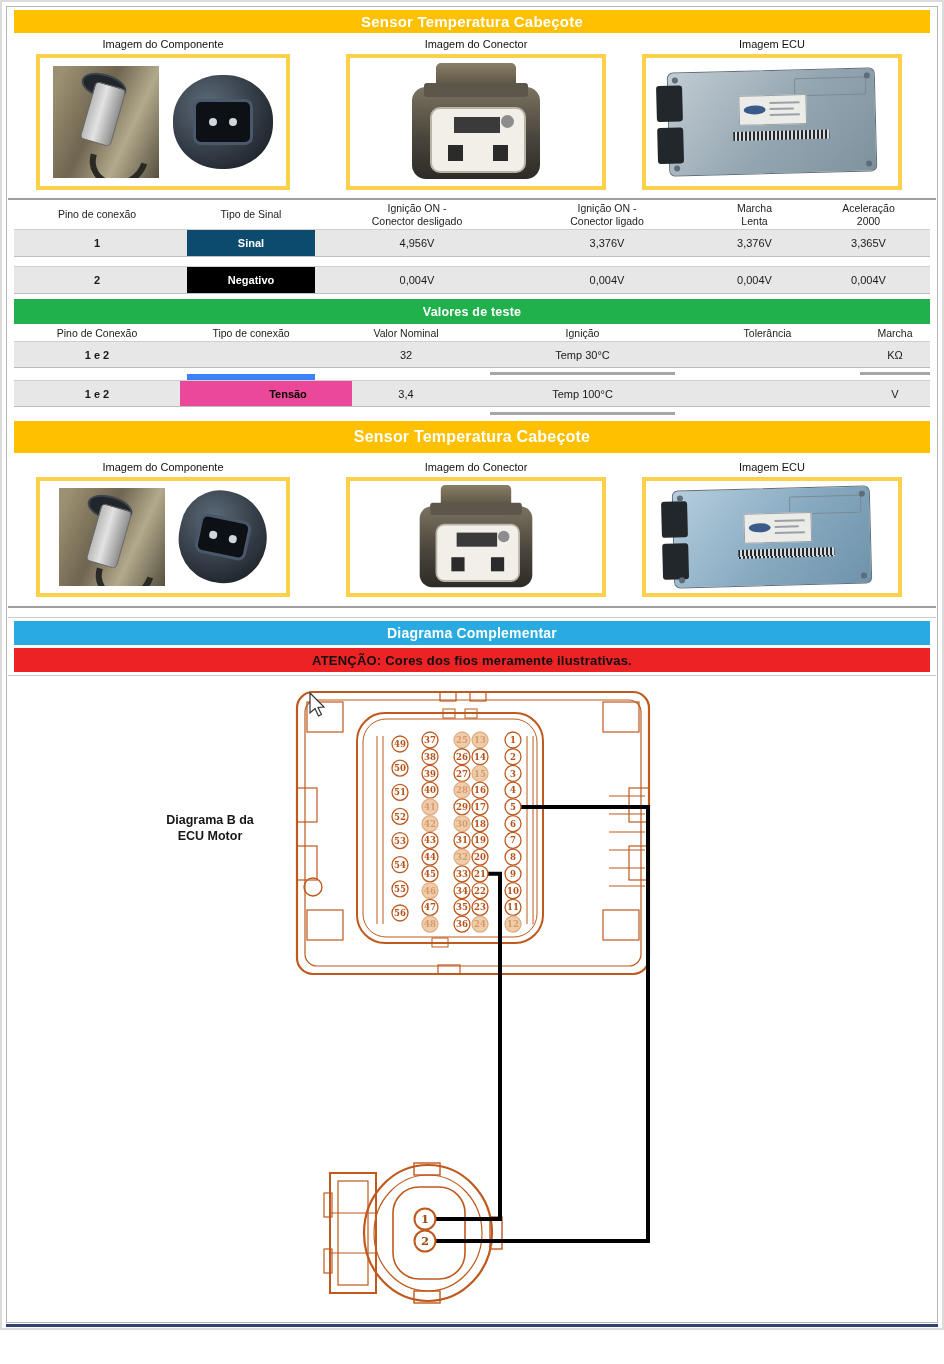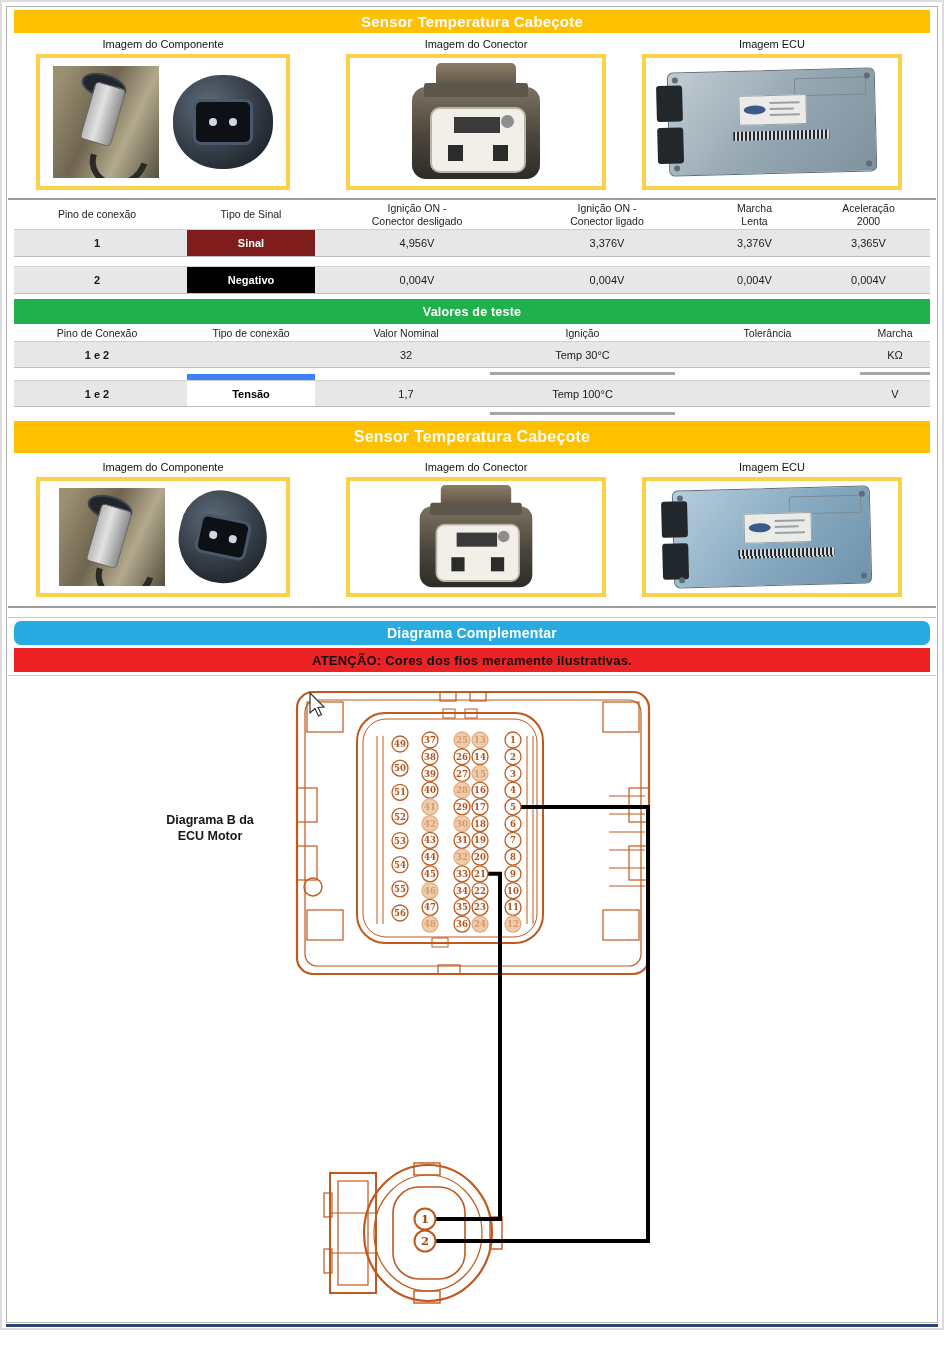--- a/index.html
+++ b/index.html
@@ -159,21 +159,21 @@
     </div>
   <div class="th c6">
       <span>Aceleração</span>
       <span>2000</span>
     </div>
 </div>
 
 <div class="abs trow gray-row" style="top:229px;height:26px;">
   <div class="cell pin-c c1">1</div>
   <div class="c2" style="height:100%;">
-    <div class="type-box" style="background-color: #7f1d1d; color: rgb(255, 255, 255); text-align: center;">Sinal</div>
+    <div class="type-box" style="background-color: #0c4a6e; color: rgb(255, 255, 255); text-align: center;">Sinal</div>
   </div>
   <div class="cell c3">4,956V</div>
   <div class="cell c4">3,376V</div>
   <div class="cell c5">3,376V</div>
   <div class="cell c6">3,365V</div>
 </div>
 
 <div class="abs trow gray-row" style="top:266px;height:26px;">
   <div class="cell pin-c c1">2</div>
   <div class="c2" style="height:100%;">
@@ -208,23 +208,23 @@
   <div class="cell d5"></div>
   <div class="cell d6">KΩ</div>
 </div>
 
 <div class="abs bar" style="left:490px;top:372px;width:185px;"></div>
 <div class="abs bar" style="left:860px;top:372px;width:70px;"></div>
 
 <div class="abs trow gray-row" style="top:380px;height:25px;">
   <div class="cell pin-c d1">1 e 2</div>
   <div class="d2" style="height:100%;">
-    <div class="type-box" style="background-color: #ffffff; color: rgb(0, 0, 0);">Tensão</div>
-  </div>
-  <div class="cell d3">1,7</div>
+    <div class="type-box" style="background-color: #ec4899; color: rgb(0, 0, 0); padding-left: 44px;">Tensão</div>
+  </div>
+  <div class="cell d3">3,4</div>
   <div class="cell d4">Temp 100°C</div>
   <div class="cell d5"></div>
   <div class="cell d6">V</div>
 </div>
 
 <div class="abs bar" style="left:490px;top:412px;width:185px;"></div>
 
 <div class="abs band" style="top: 421px; height: 32px; font-size: 16px; background: rgb(255, 192, 0);">
   <span>Sensor Temperatura Cabeçote</span>
 </div>
@@ -276,21 +276,21 @@
     <div class="ecu-screw" style="left:4px;top:4px;"></div>
       <div class="ecu-screw" style="right:4px;top:4px;"></div>
     <div class="ecu-screw" style="left:4px;bottom:4px;"></div>
       <div class="ecu-screw" style="right:4px;bottom:4px;"></div>
   </div>
 </div>
 
 <div class="abs divider" style="top:606px;height:2px;"></div>
 <div class="abs thin-divider" style="top:617px;height:1px;"></div>
 
-<div class="abs band" style="top: 621px; height: 24px; font-size: 14px; background: rgb(41, 171, 226); border-radius: 7px;">
+<div class="abs band" style="top: 621px; height: 24px; font-size: 14px; background: rgb(41, 171, 226);">
   <span>Diagrama Complementar</span>
 </div>
 <div class="abs band" style="top: 648px; height: 24px; font-size: 13px; color: rgb(17, 17, 17); background: rgb(236, 34, 36);">
   <span>ATENÇÃO: Cores dos fios meramente ilustrativas.</span>
 </div>
 <div class="abs thin-divider" style="top:675px;height:1px;"></div>
 
 <div class="abs ecu-conn-label" style="left:130px;top:812px;width:160px;">
   <div>Diagrama B da</div>
   <div>ECU Motor</div>

